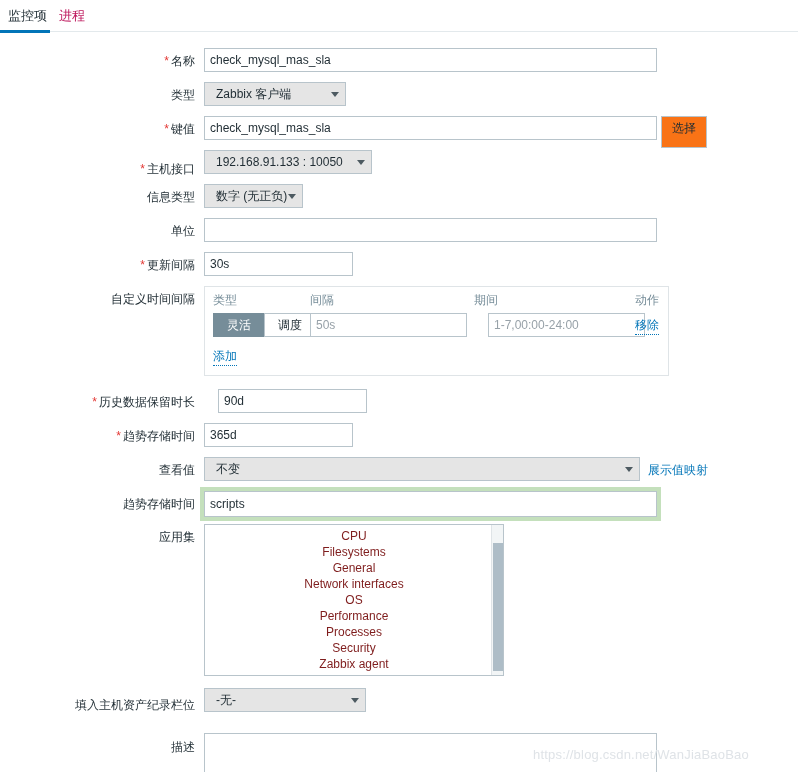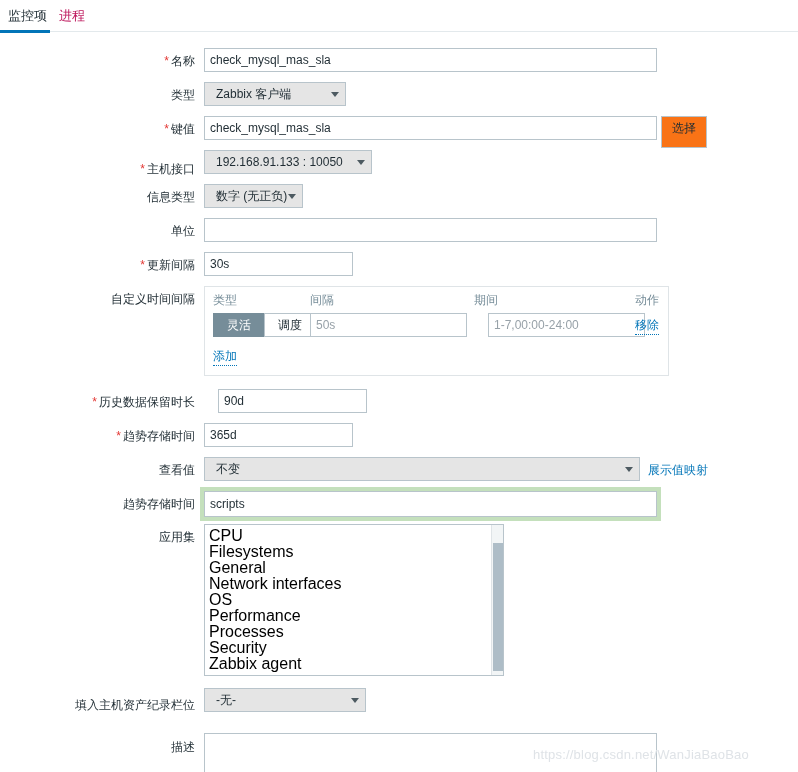--- a/index.html
+++ b/index.html
@@ -82,22 +82,22 @@
   }
   .seg.on { background:#768d99; border-color:#768d99; color:#fff; }
 
   
   .listbox {
     position:absolute; left:204px; top:524px; width:300px; height:152px;
     border:1px solid #b8c4cb; background:#fff; overflow:hidden;
   }
   .listbox ul { list-style:none; margin:0; padding:3px 0 0 0; }
   .listbox li {
-    font-size:16px; line-height:16px; color:#000000; padding:0 4px;
-    white-space:nowrap; cursor:pointer;
+    font-size:12px; line-height:16px; color:#7f1d1d; padding:0 4px;
+    white-space:nowrap; cursor:pointer;text-align:center;
   }
   .sbar { position:absolute; right:0; top:0; width:12px; height:100%; background:#f2f5f6; border-left:1px solid #dfe4e7; }
   .sthumb { position:absolute; left:1px; top:18px; width:10px; height:128px; background:#aebdc7; }
 
   .textarea {
     position:absolute; left:204px; top:733px; width:453px; height:60px;
     border:1px solid #b8c4cb; background:#fff;
   }
 
   .watermark {

